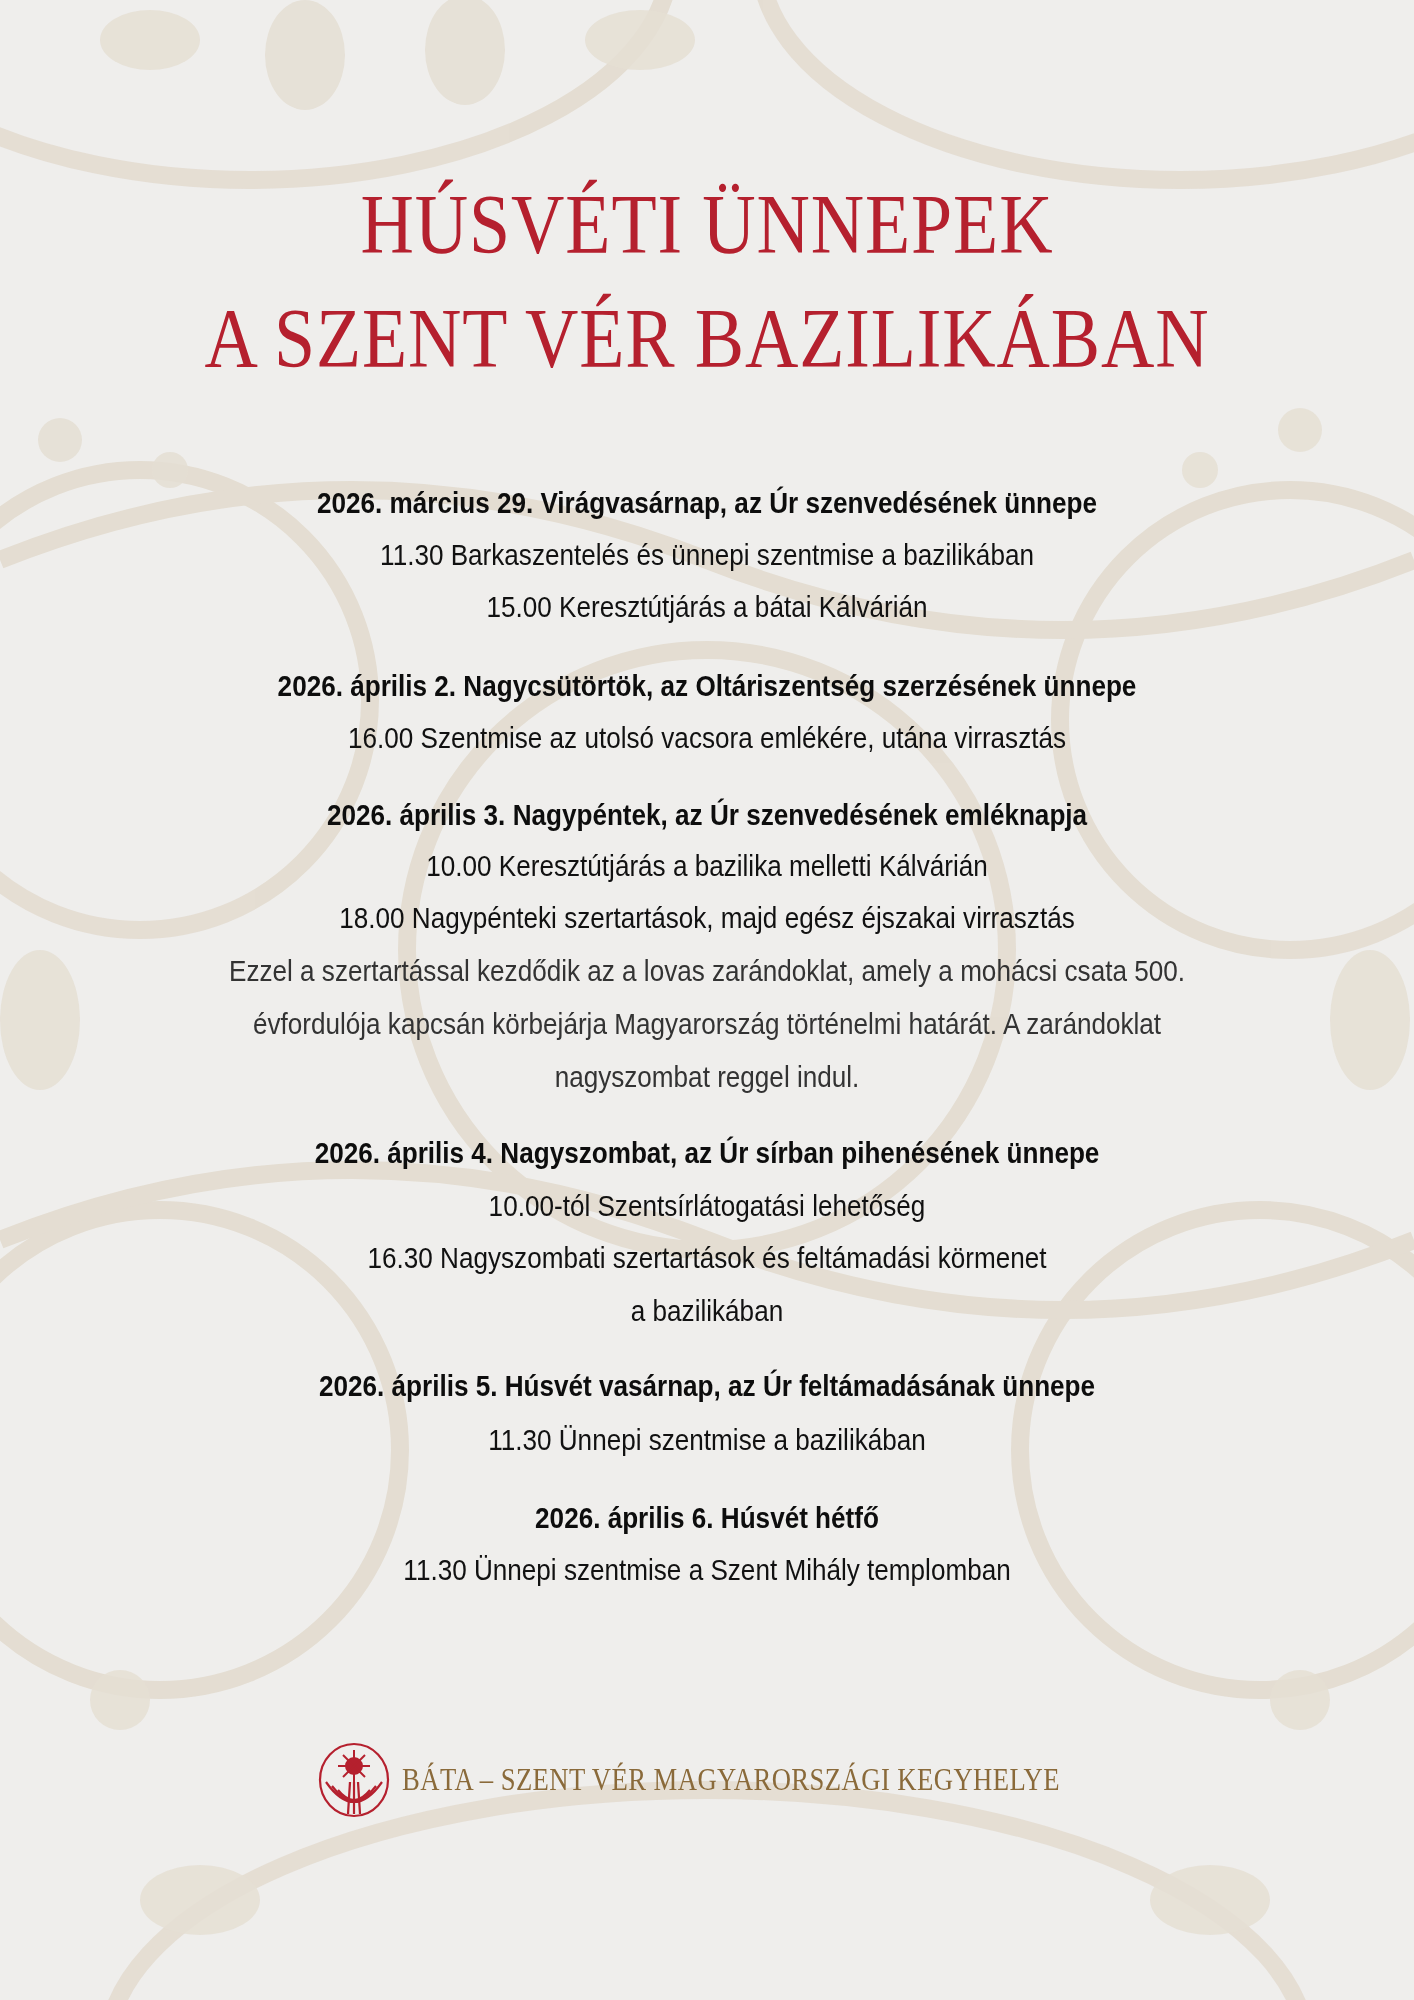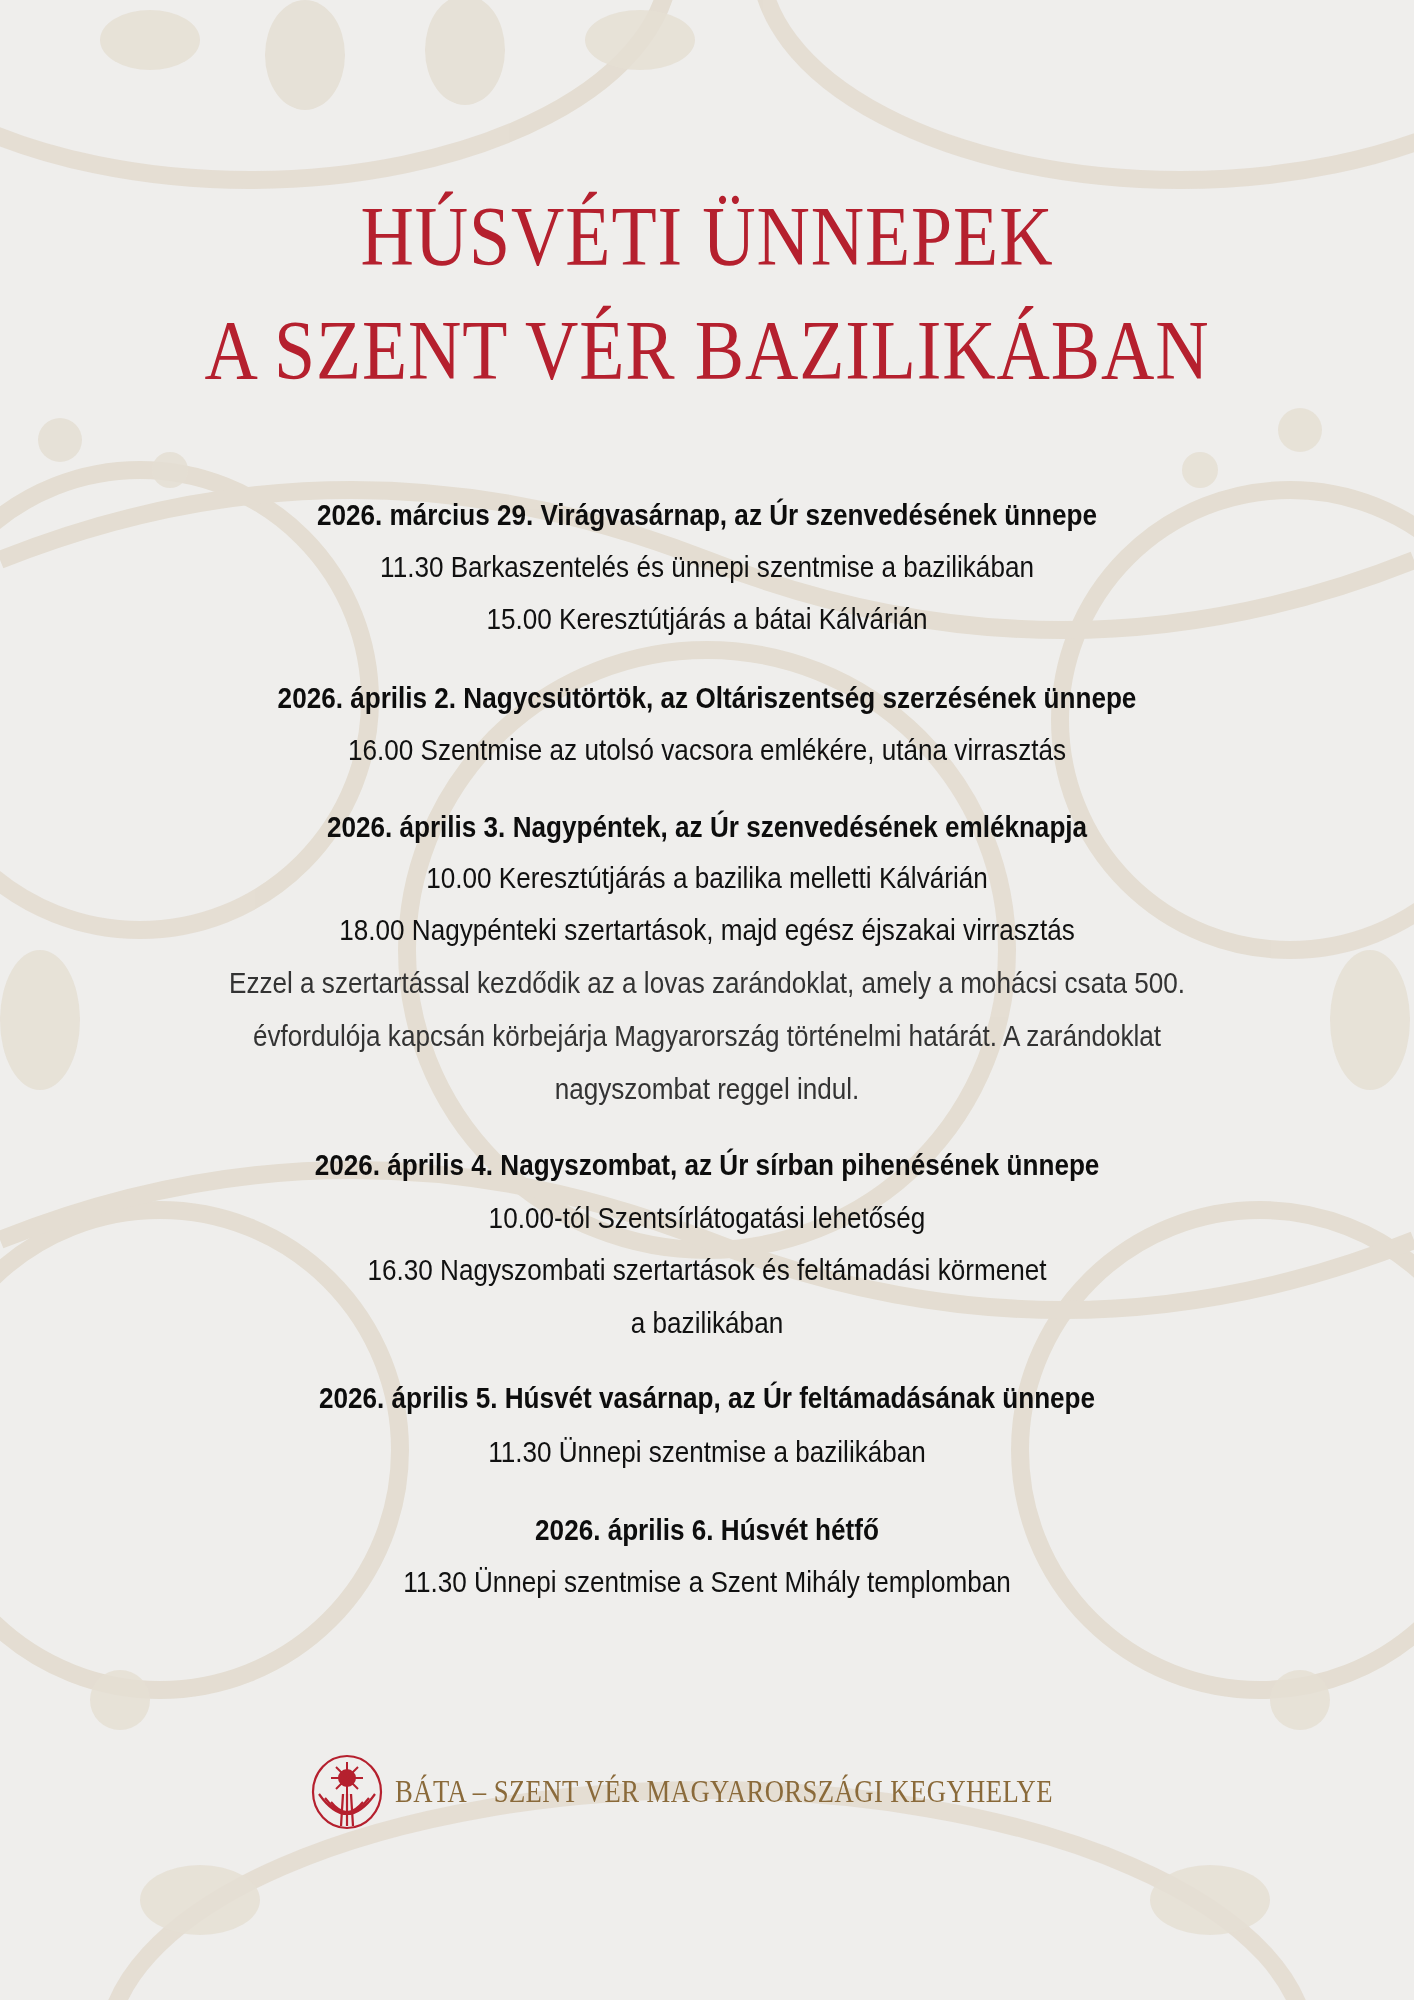--- a/index.html
+++ b/index.html
@@ -1,23 +1,23 @@
 <!DOCTYPE html>
 <html><head>
 <meta charset="utf-8">
 <style>
   html,body{margin:0;padding:0;}
   body{width:1414px;height:2000px;position:relative;overflow:hidden;background:#efeeec;font-family:"Liberation Sans",sans-serif;}
   .bg{position:absolute;inset:0;z-index:0;}
-  .content{position:absolute;inset:0;z-index:1;margin-top:12px;}
+  .content{position:absolute;inset:0;z-index:1;}
   .title{position:absolute;left:0;width:1414px;text-align:center;color:#b5202e;font-family:"Liberation Serif",serif;font-size:84px;letter-spacing:1px;transform:scaleX(0.88);transform-origin:center;white-space:nowrap;line-height:1;}
   .line{position:absolute;left:0;width:1414px;text-align:center;white-space:nowrap;font-family:"Liberation Sans",sans-serif;font-size:29px;line-height:1;color:#111;transform:scaleX(0.9);transform-origin:center;}
   .h{font-weight:bold;color:#0d0d0d;}
   .note{color:#333;font-weight:normal;}
-  .footer{position:absolute;left:311px;top:1742px;display:flex;align-items:center;}
+  .footer{position:absolute;left:318px;top:1742px;display:flex;align-items:center;}
   .footer-text{font-family:"Liberation Serif",serif;color:#8a6a3a;font-size:31px;margin-left:12px;transform:scaleX(0.86);transform-origin:left center;white-space:nowrap;letter-spacing:0.5px;}
 </style>
 </head>
 <body>
 
 <svg class="bg" width="1414" height="2000" viewBox="0 0 1414 2000">
   <g fill="none" stroke="#e3dcd0" stroke-width="18" opacity="0.9">
     <ellipse cx="250" cy="-40" rx="420" ry="220"></ellipse>
     <ellipse cx="1180" cy="-40" rx="420" ry="220"></ellipse>
     <circle cx="140" cy="700" r="230"></circle>

